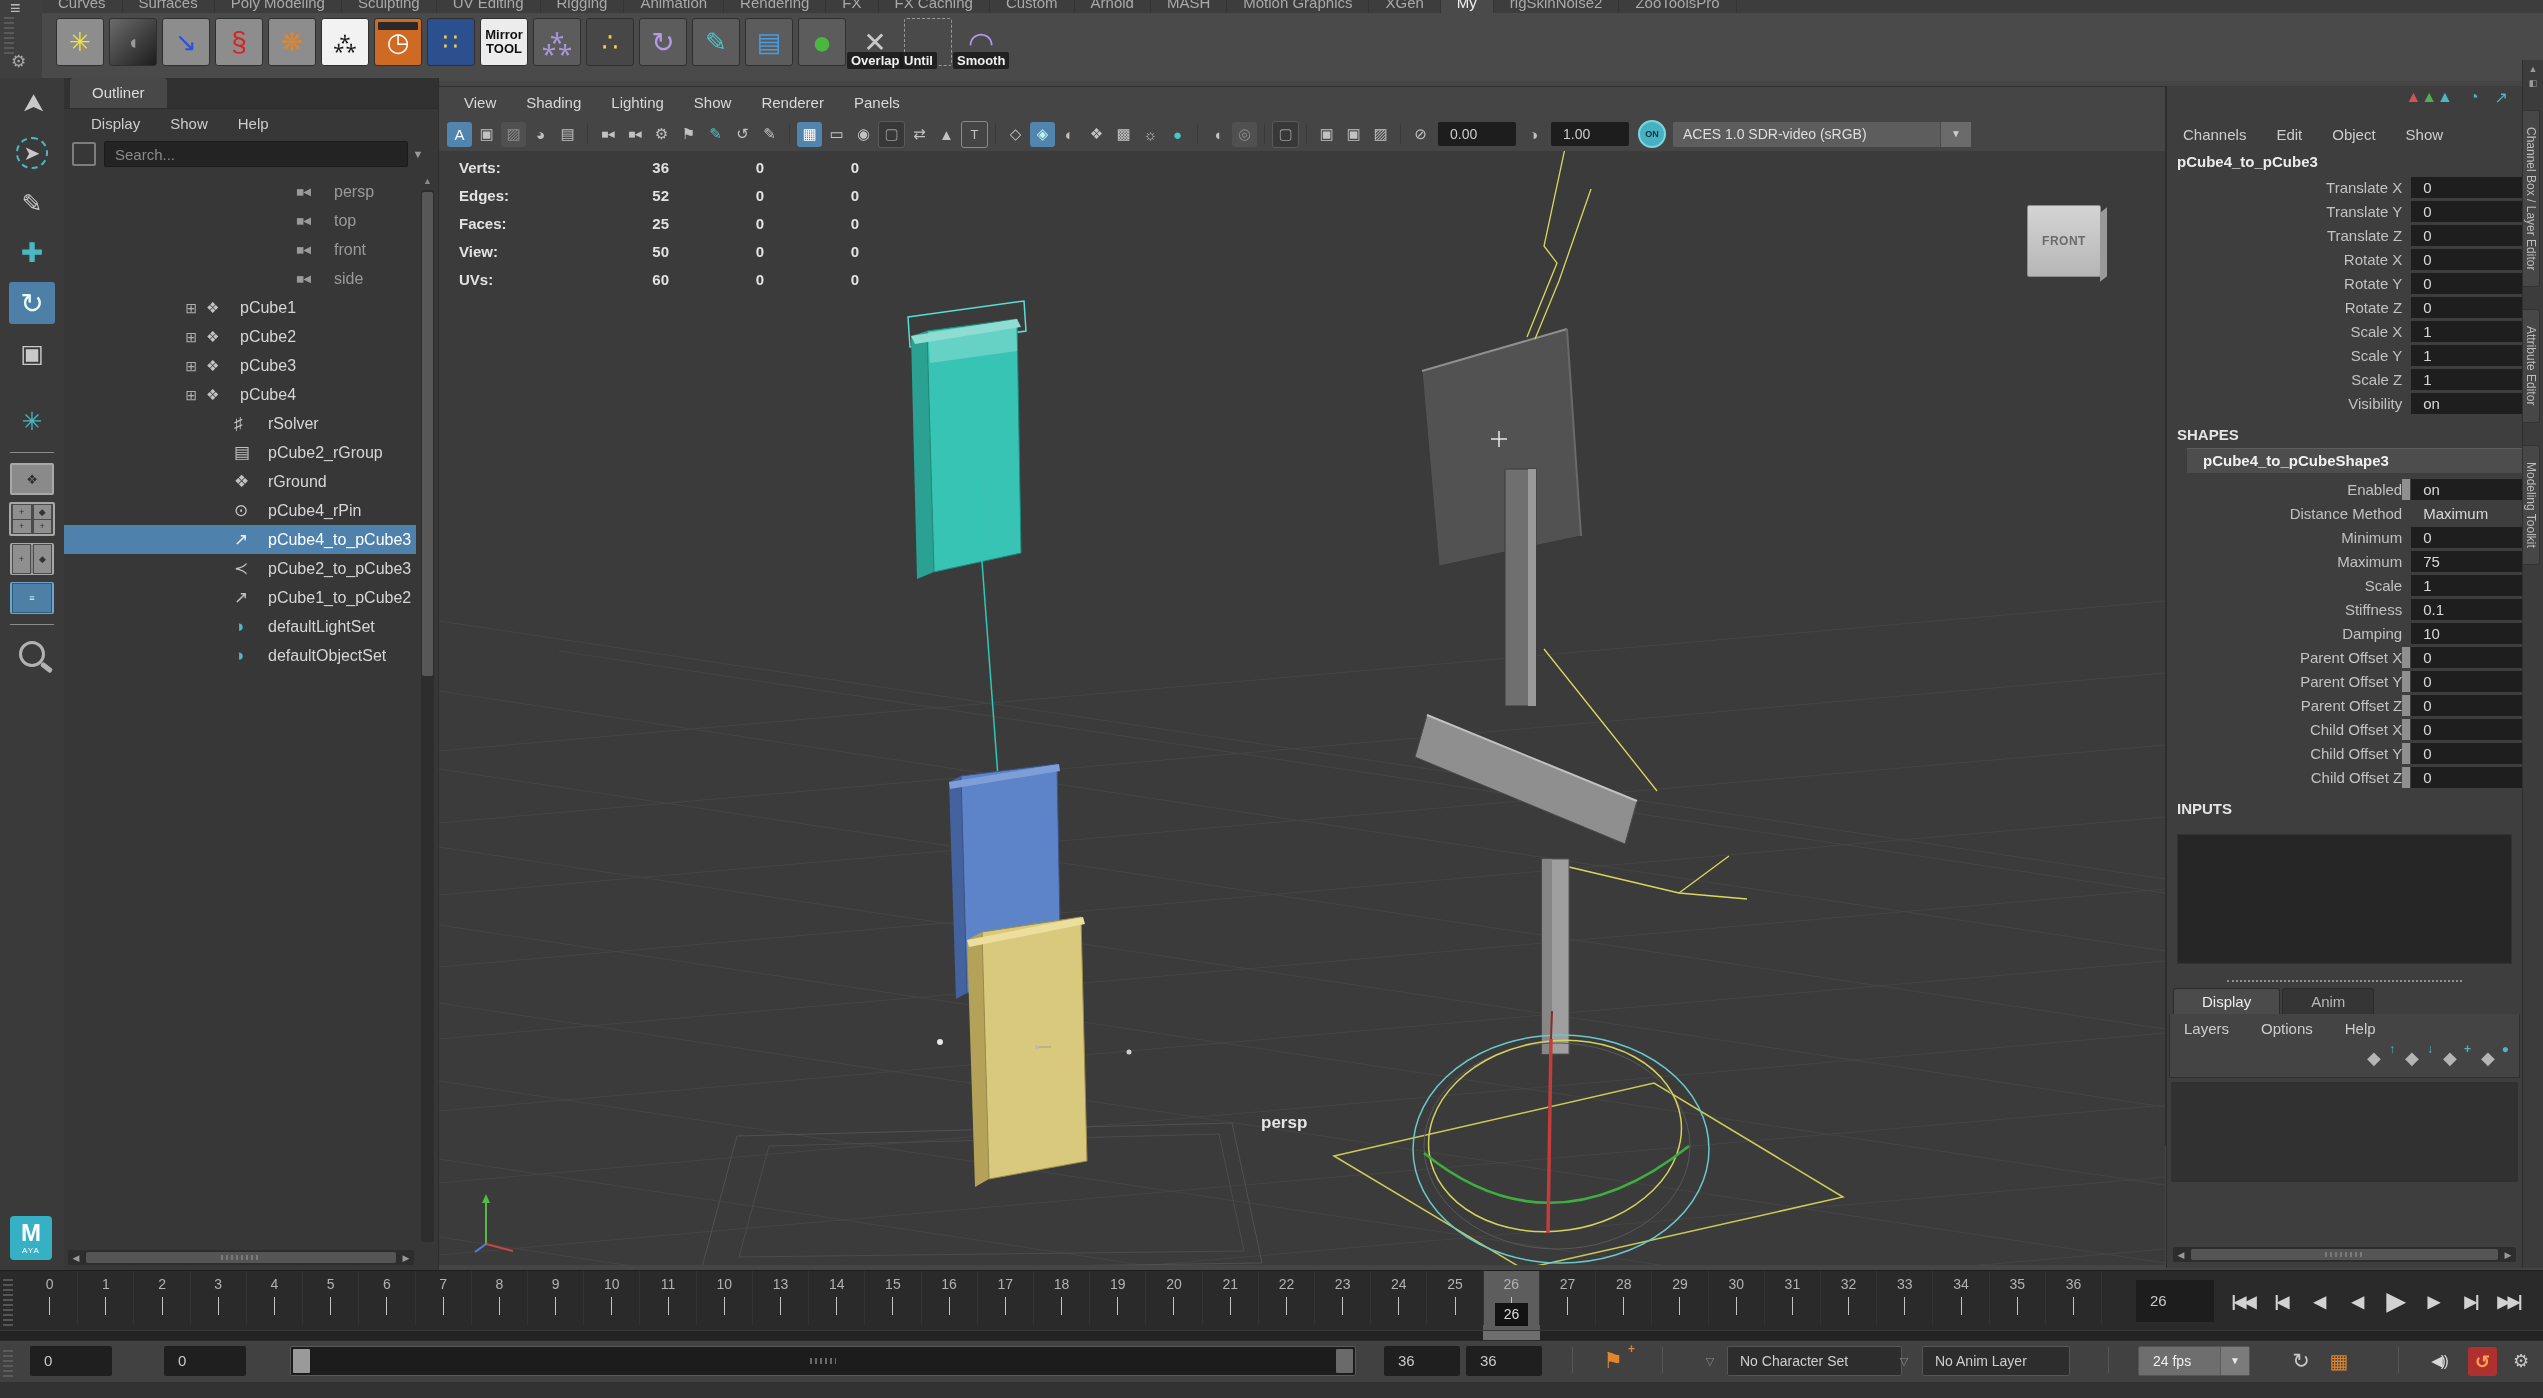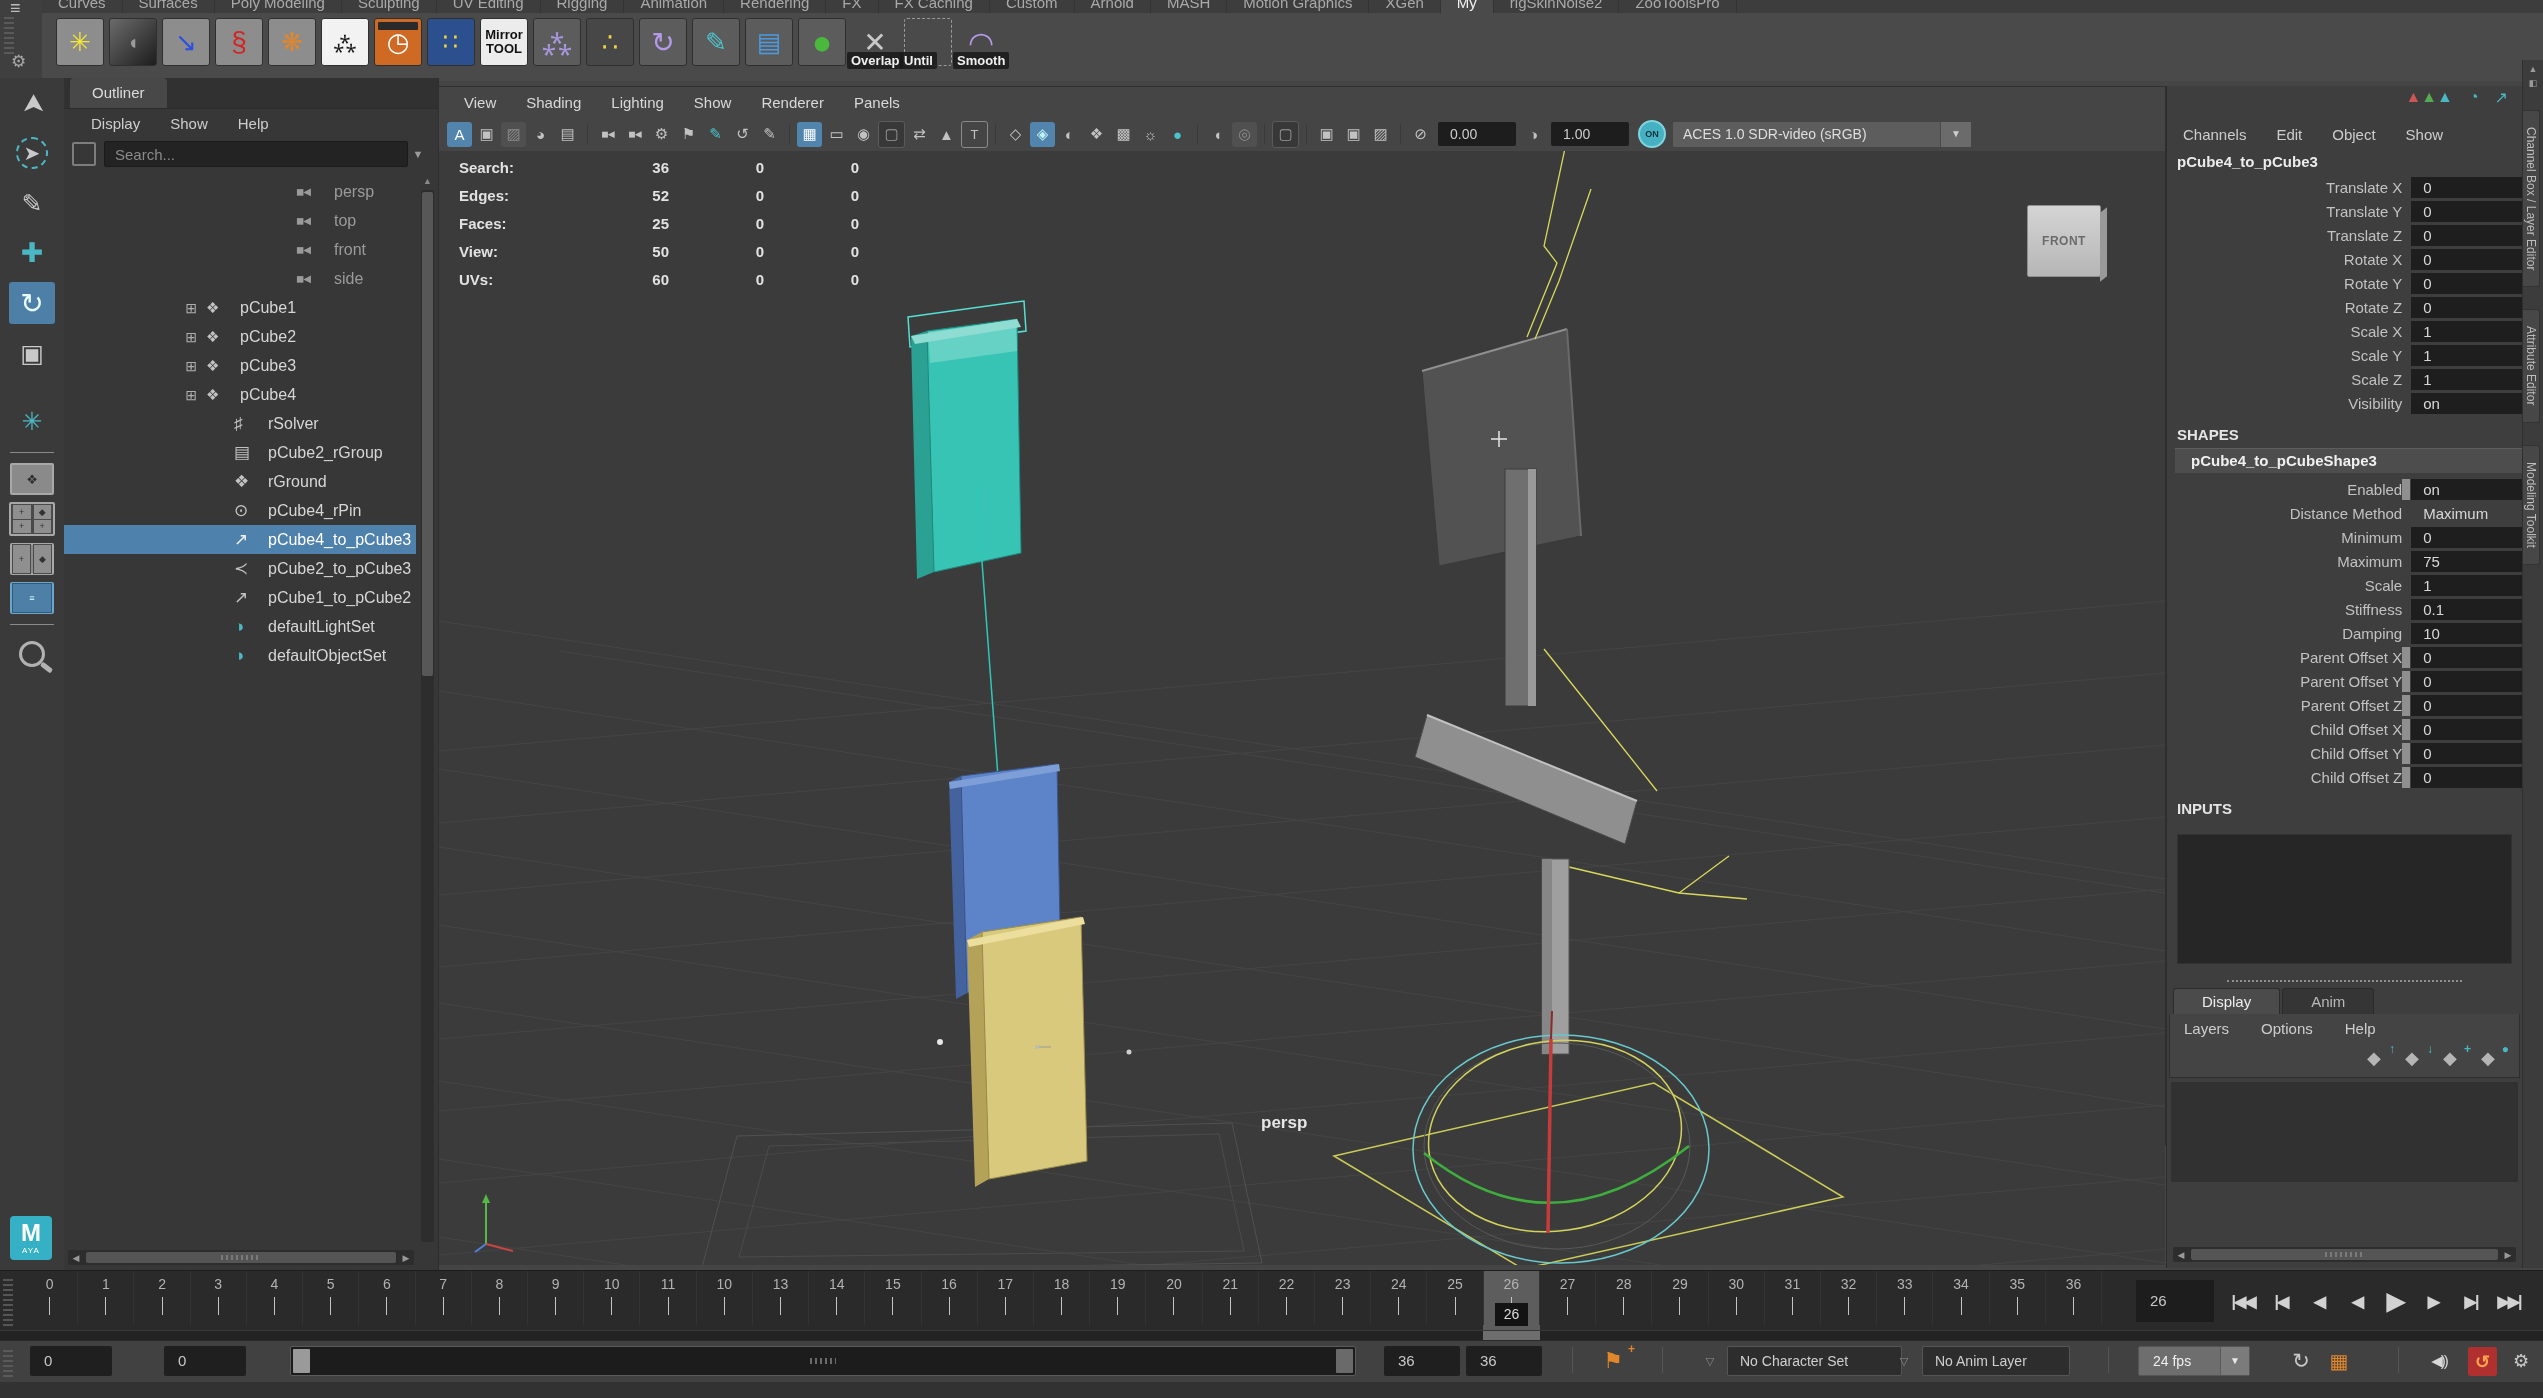--- a/index.html
+++ b/index.html
@@ -132,21 +132,21 @@
   .rp-top-icons .tri{color:#49b8c4}
   .rp-menus{display:flex;padding:40px 0 0 16px}
   .rp-menus span{font-size:15px;color:#cdcdcd;padding-right:30px}
   .rp-node{font-size:15px;font-weight:bold;color:#ececec;padding:10px 0 5px 10px}
   .ch-row{display:flex;align-items:center;height:24px}
   .ch-label{width:238px;text-align:right;font-size:15px;color:#c2c2c2;padding-right:9px;white-space:nowrap}
   .ch-val{width:100px;height:21px;background:#1e1e1e;color:#d8d8d8;font-size:15px;line-height:21px;padding-left:12px;position:relative}
   .ch-val.marked::before{content:"";position:absolute;left:-9px;top:0;bottom:0;width:8px;background:#8f8f8f}
   .ch-val.nobox{background:transparent}
   .rp-section{font-size:15px;font-weight:bold;color:#e4e4e4;padding:11px 0 5px 10px}
-  .rp-shape-bar{margin-left:8px;background:#4d4d4d;border-top:1px solid #5e5e5e;height:24px;line-height:24px;font-weight:bold;font-size:15px;color:#f0f0f0;padding-left:16px}
+  .rp-shape-bar{margin-left:20px;background:#4d4d4d;border-top:1px solid #5e5e5e;height:24px;line-height:24px;font-weight:bold;font-size:15px;color:#f0f0f0;padding-left:16px}
   .rp-shape-bar + .chs{margin-top:4px}
   .rp-input{font-weight:bold;font-size:15px;color:#dedede;padding:3px 0 3px 26px}
   .rp-darkbox{margin:12px 10px 0;height:128px;background:#262626;border:1px solid #323232}
   .rp-splitter{height:14px;margin:2px 60px 0;border-bottom:2px dotted #8f8f8f}
   .lt-tabs{display:flex;padding:6px 0 0 6px}
   .lt-tab{padding:4px 28px;font-size:15px;color:#b8b8b8;background:#353535;border:1px solid #2b2b2b;border-bottom:none;border-radius:3px 3px 0 0;margin-right:2px}
   .lt-tab.active{background:#4b4b4b;color:#ececec}
   .lt-body{margin:0 2px;background:#444;border:1px solid #2e2e2e;border-top:none;padding-top:6px}
   .lt-menus{display:flex;padding-left:14px}
   .lt-menus span{font-size:15px;color:#cdcdcd;padding-right:32px}
@@ -738,21 +738,21 @@
       <circle cx="598" cy="896" r="2" fill="#bbbbbb"></circle>
       <line x1="600" y1="896" x2="612" y2="896" stroke="#999999"></line>
 
       <line x1="47" y1="1093" x2="47" y2="1050" stroke="#55b945" stroke-width="2"></line>
       <polygon points="43,1052 51,1052 47,1043" fill="#55b945"></polygon>
       <line x1="47" y1="1093" x2="74" y2="1100" stroke="#cc4444" stroke-width="2"></line>
       <line x1="47" y1="1093" x2="36" y2="1101" stroke="#5080e0" stroke-width="2"></line>
     </svg>
 
     <div class="hud">
-      <span class="hl">Search:</span>
+      <span class="hl">Verts:</span>
         <span class="hv">36</span>
         <span class="hv">0</span>
         <span class="hv">0</span>
       <span class="hl">Edges:</span>
         <span class="hv">52</span>
         <span class="hv">0</span>
         <span class="hv">0</span>
       <span class="hl">Faces:</span>
         <span class="hv">25</span>
         <span class="hv">0</span>

